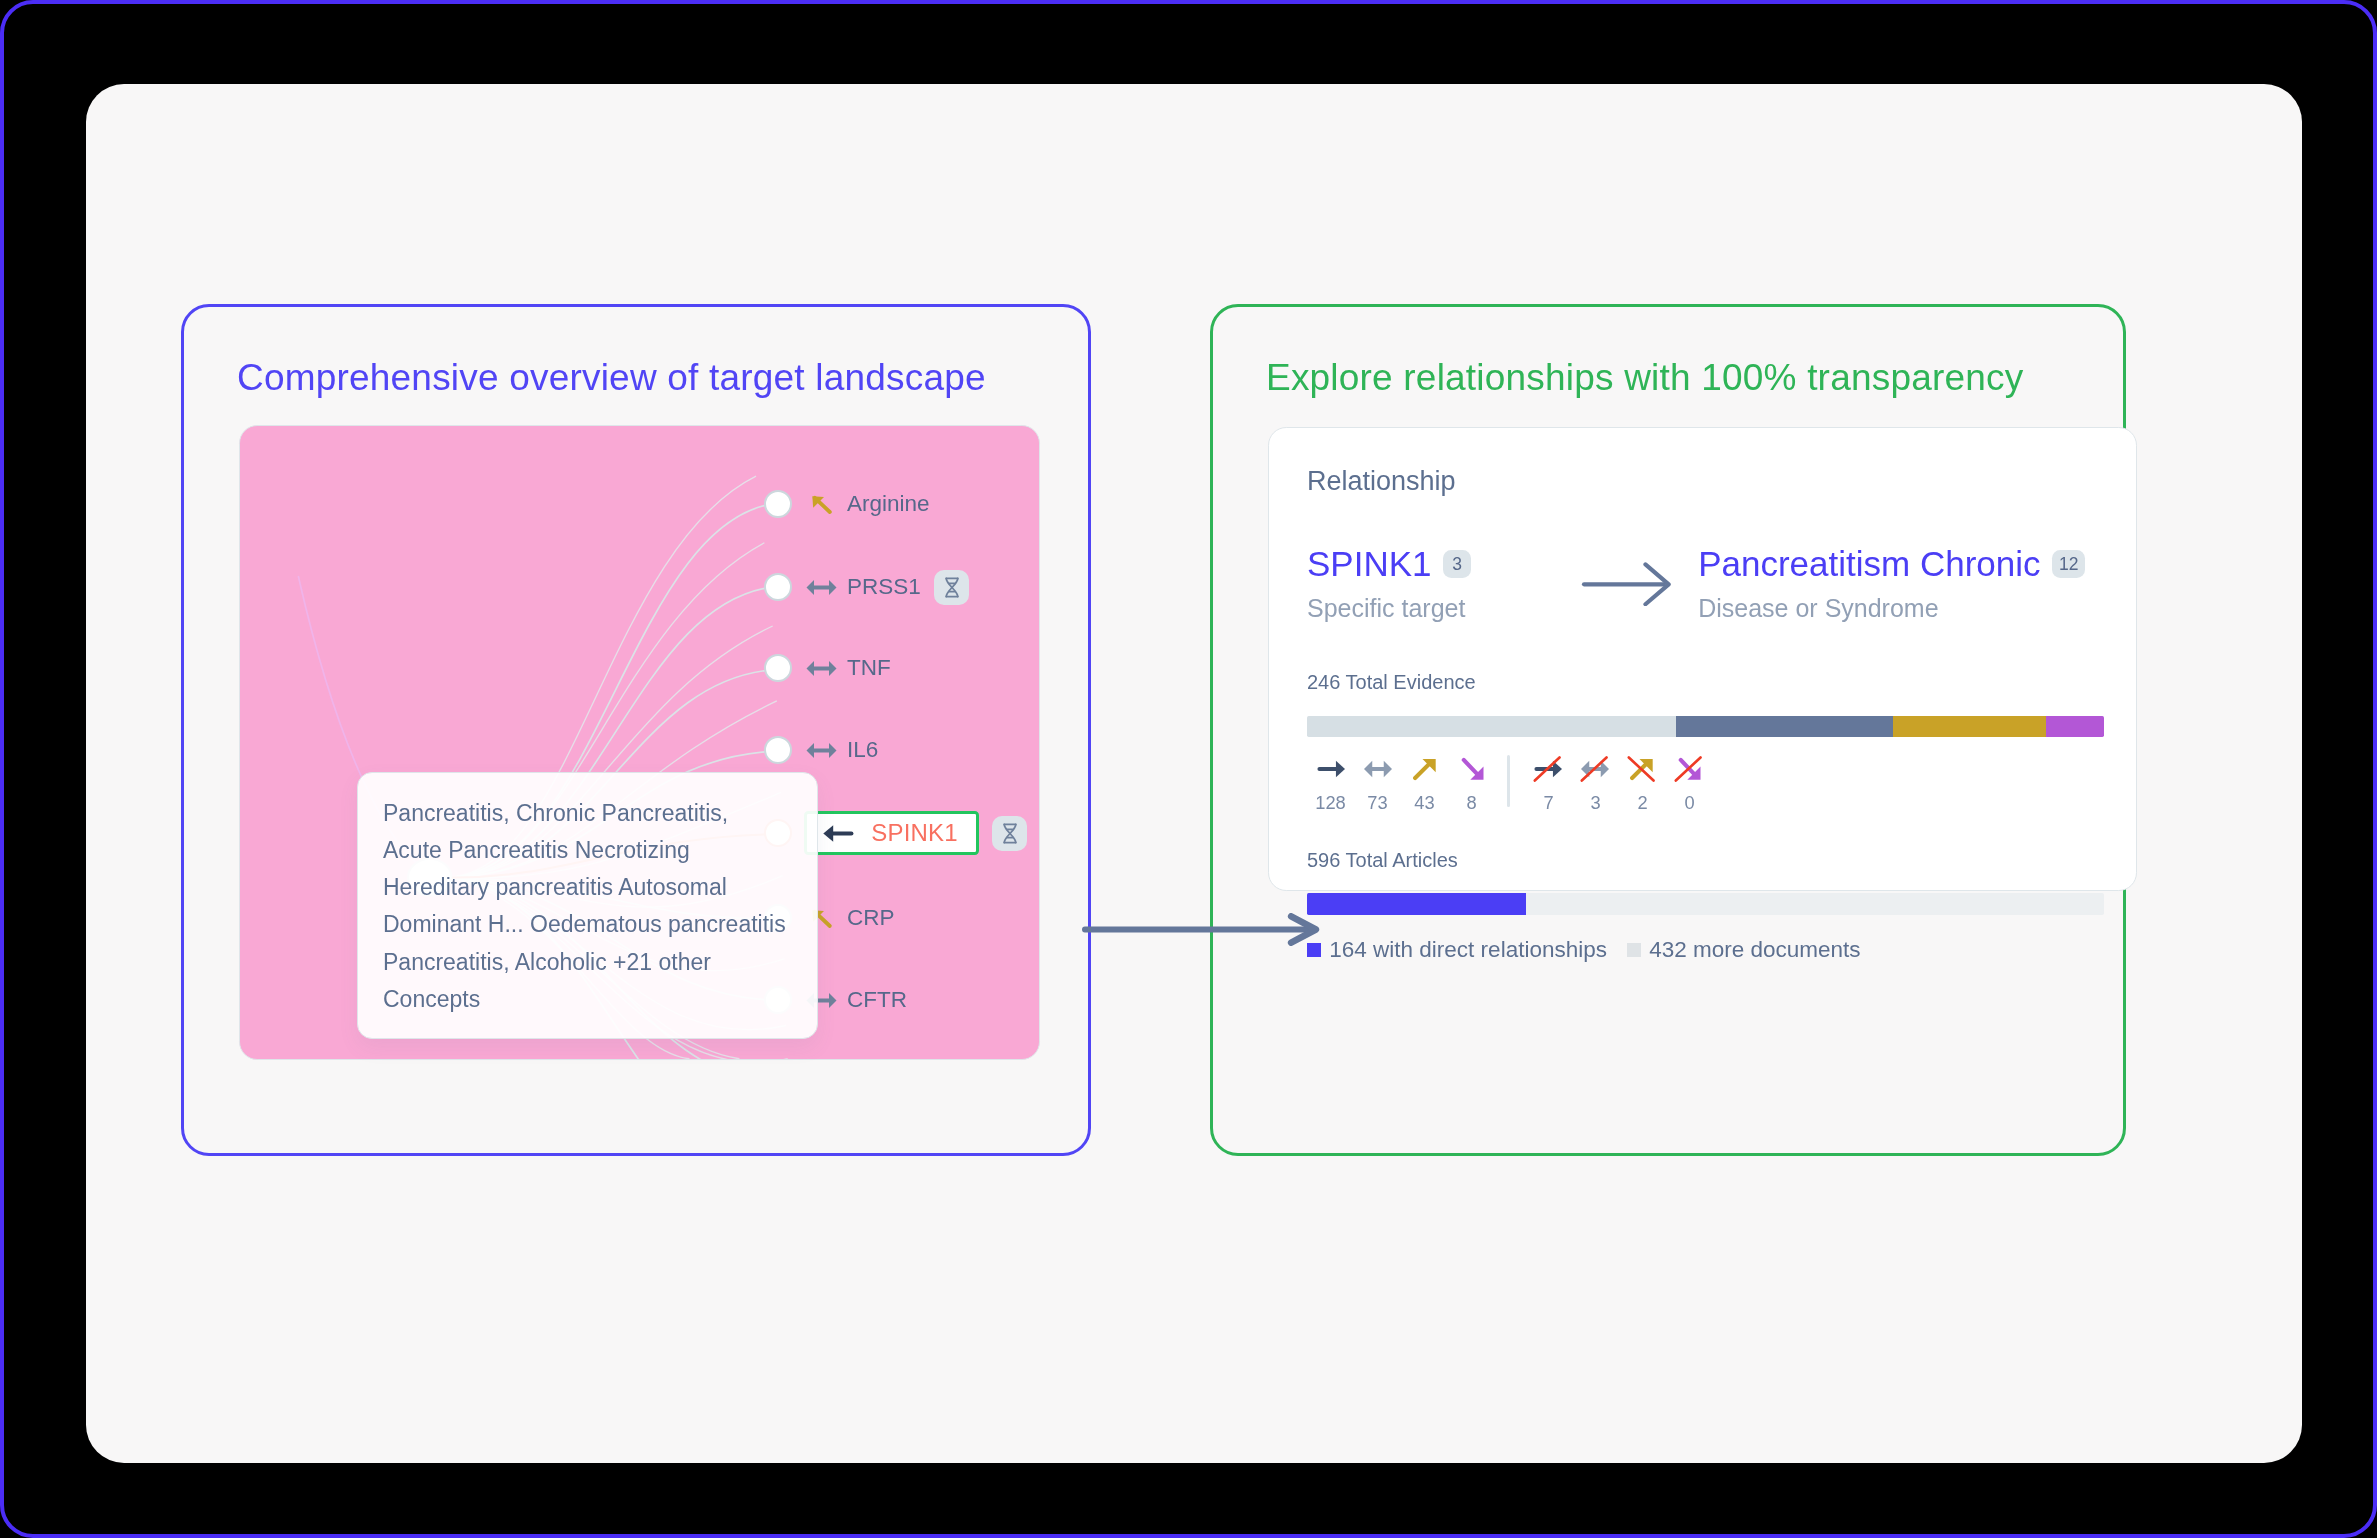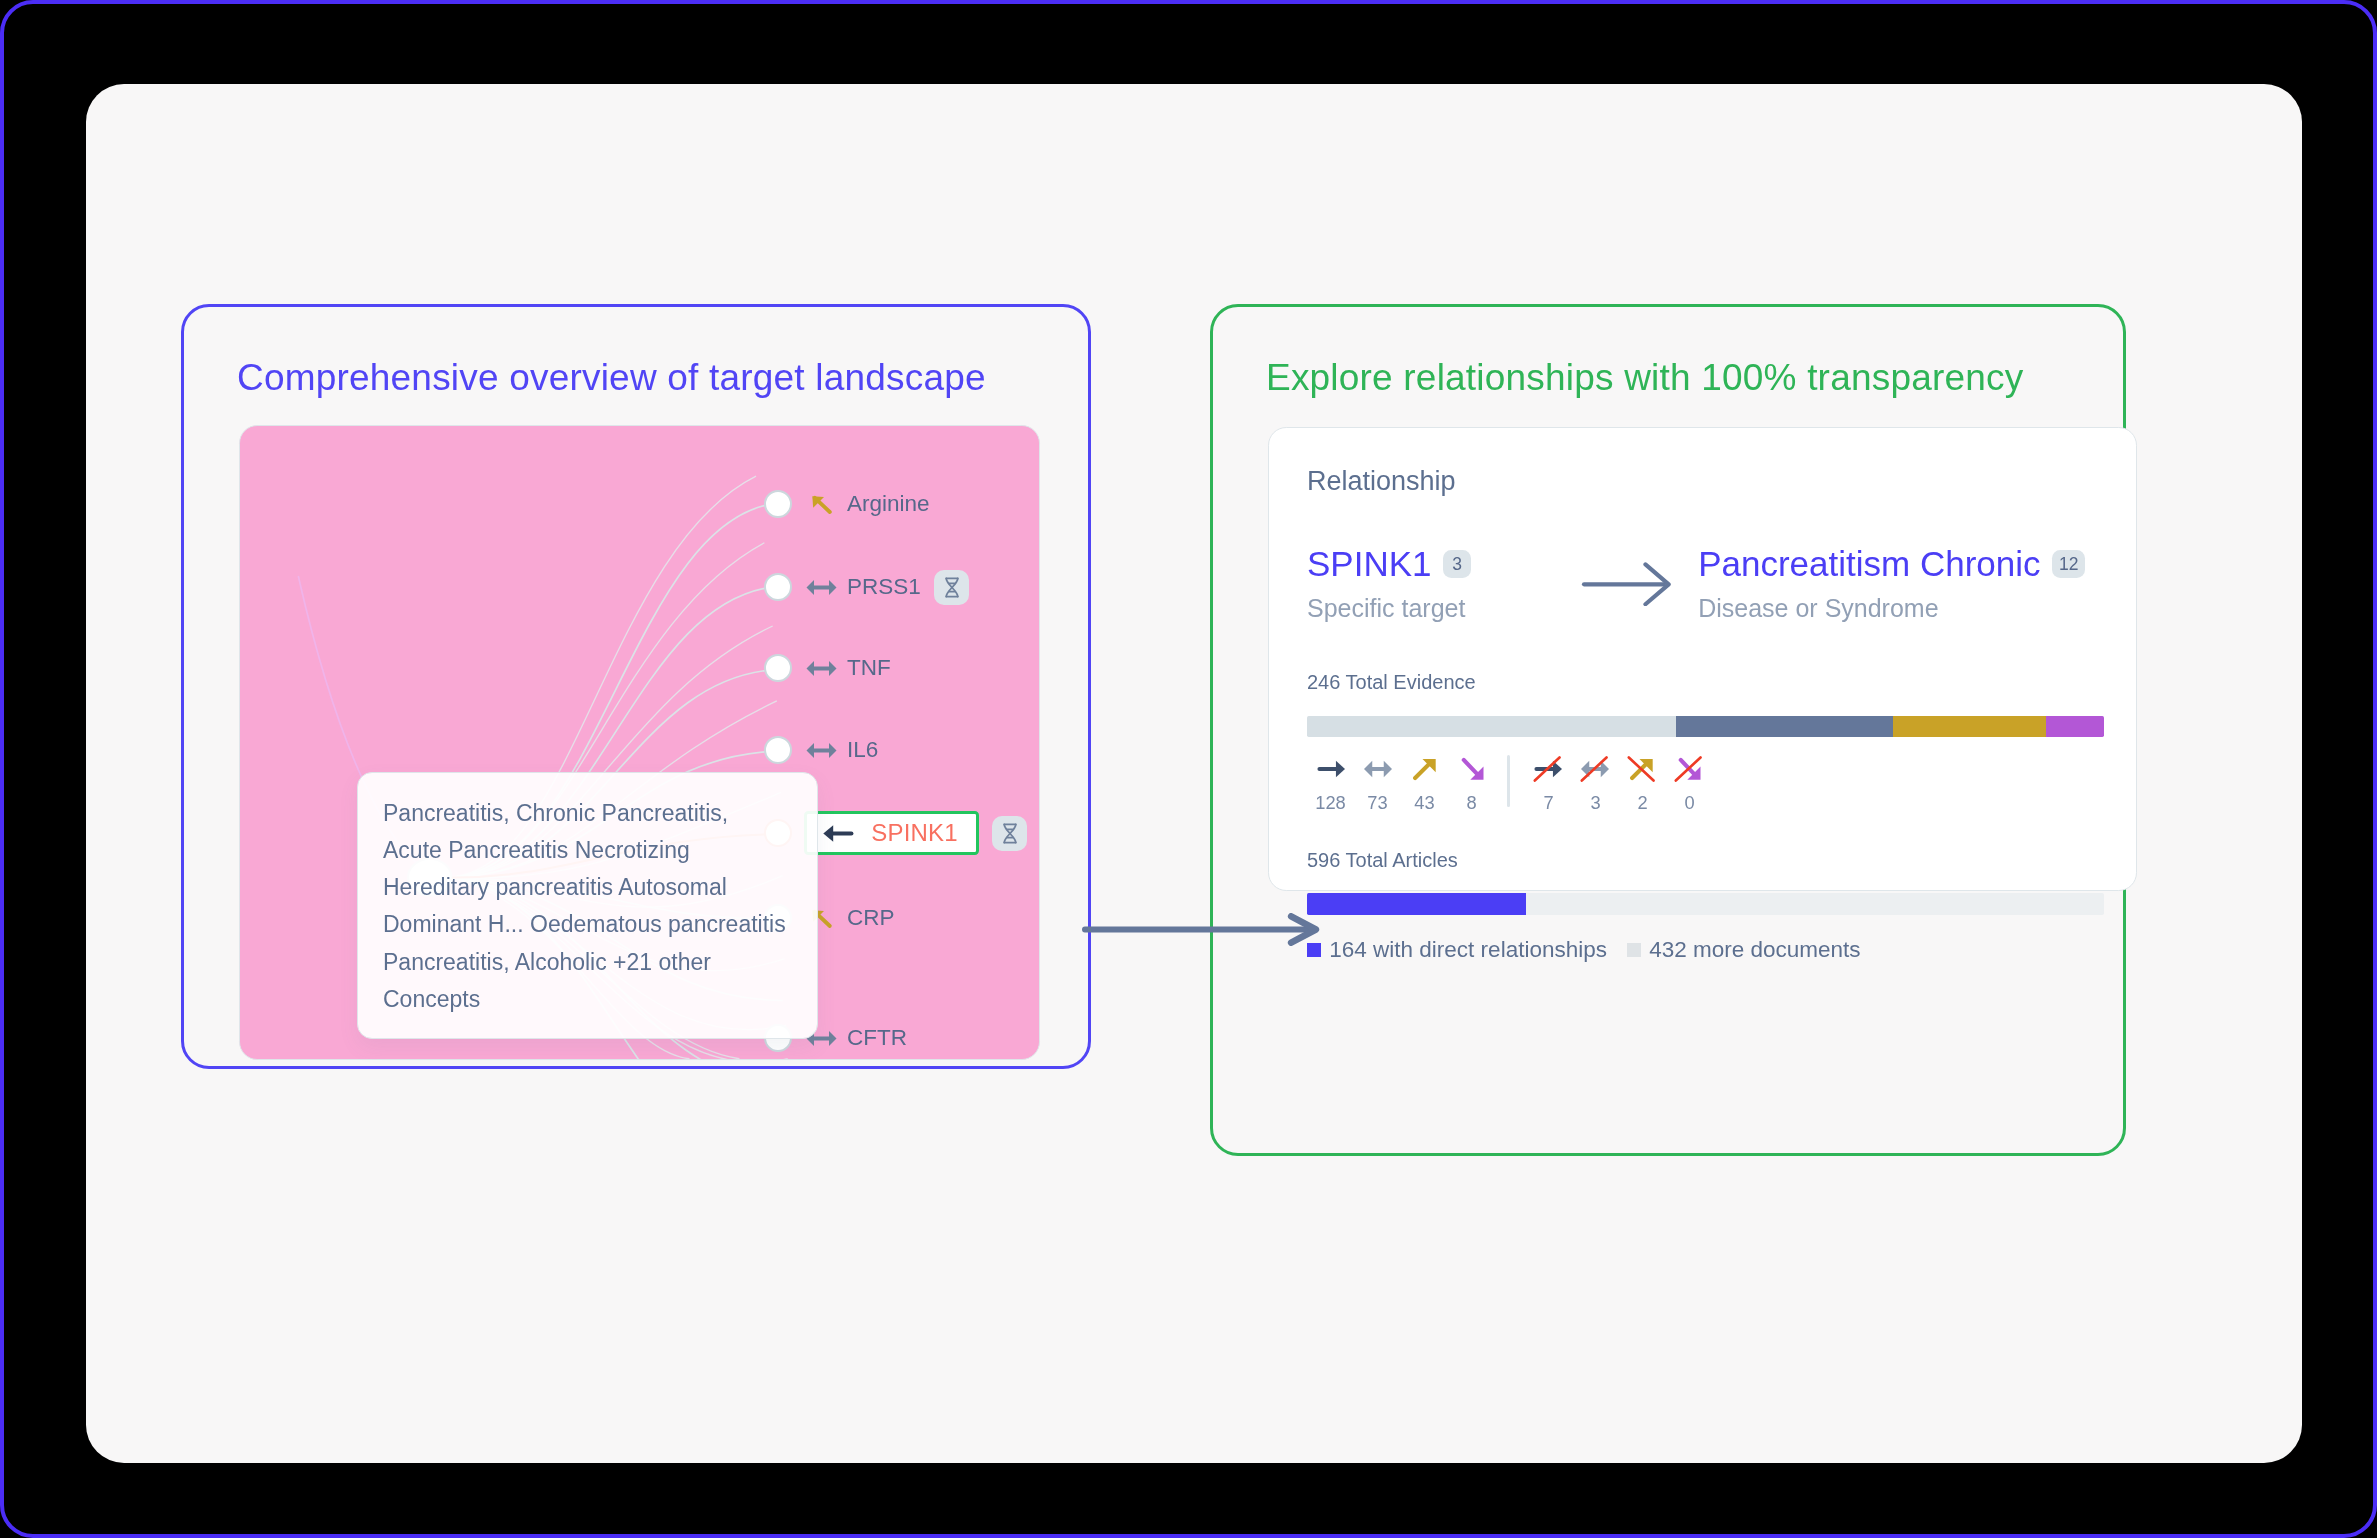--- a/index.html
+++ b/index.html
@@ -17,21 +17,21 @@
     background:#000;
   }
   #card{
     position:absolute;left:82px;top:80px;width:2216px;height:1379px;
     background:#f8f7f7;
     border-radius:38px;
   }
 
   
   .panel{position:absolute;box-sizing:border-box;border-radius:28px;background:transparent;}
-  #panel-left{left:95px;top:220px;width:910px;height:765px;border:3.3px solid #5145f5;}
+  #panel-left{left:95px;top:220px;width:910px;height:852px;border:3.3px solid #5145f5;}
   #panel-right{left:1124px;top:220px;width:916px;height:852px;border:3.3px solid #2fb457;}
 
   .panel-title{
     position:absolute;left:53px;top:50px;
     font-size:37px;letter-spacing:0.2px;white-space:nowrap;
   }
   #panel-left .panel-title{color:#5145f5;}
   #panel-right .panel-title{color:#2fb457;}
 
   
@@ -238,21 +238,21 @@
 
         <div class="node-row" style="left:524px;top:471px;">
           <div class="node-dot"></div>
           <svg class="rel-icon" viewBox="0 0 42 30">
             <path d="M31 24 L13 7" stroke="#c9a227" stroke-width="4.6" stroke-linecap="round"></path>
             <path d="M10 5 L24 6 L11 19 Z" fill="#c9a227"></path>
           </svg>
           <div class="node-label">CRP</div>
         </div>
 
-        <div class="node-row" style="left:524px;top:553px;margin-top:38px;">
+        <div class="node-row" style="left:524px;top:553px;">
           <div class="node-dot"></div>
           <svg class="rel-icon" viewBox="0 0 42 30">
             <path d="M10 15 H32" stroke="#6f819b" stroke-width="4.6" stroke-linecap="round"></path>
             <path d="M12 6 L3 15 L12 24 Z" fill="#6f819b"></path>
             <path d="M30 6 L39 15 L30 24 Z" fill="#6f819b"></path>
           </svg>
           <div class="node-label">CFTR</div>
         </div>
 
       </div>

